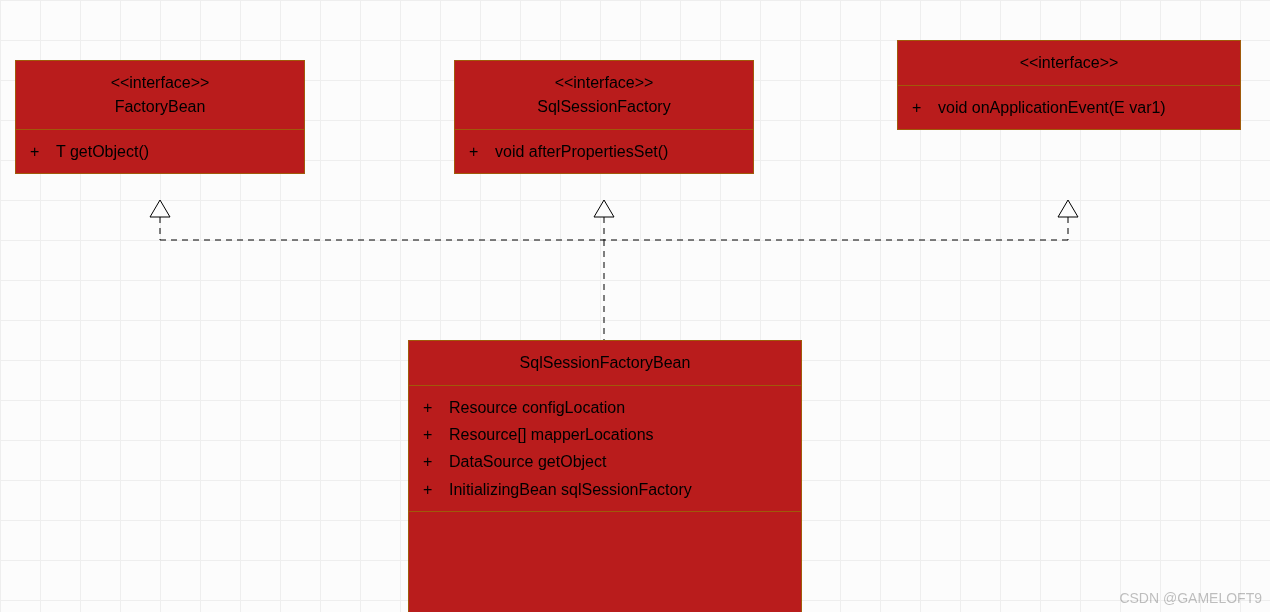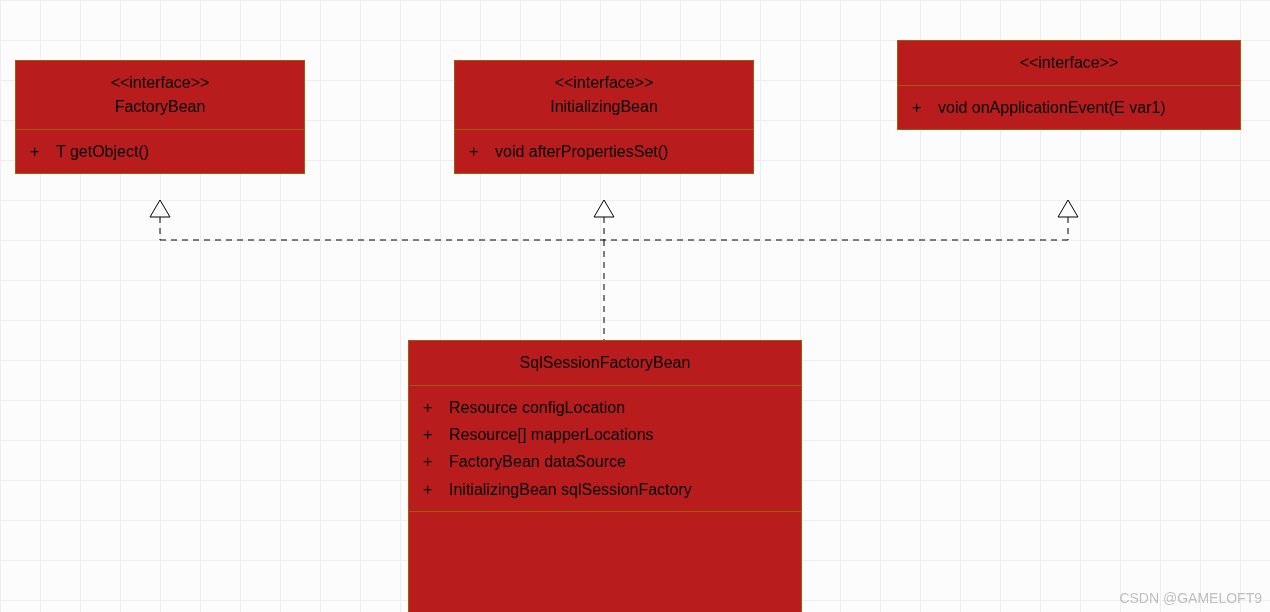--- a/index.html
+++ b/index.html
@@ -99,21 +99,21 @@
     <div class="row">
       <span class="plus">+</span>
       <span>T getObject()</span>
     </div>
   </div>
 </div>
 
 <div class="box" style="left:454px; top:60px; width:300px;">
   <div class="title">
     <div>&lt;&lt;interface&gt;&gt;</div>
-    <div>InitializingBean</div>
+    <div>SqlSessionFactory</div>
   </div>
   <div class="section">
     <div class="row">
       <span class="plus">+</span>
       <span>void afterPropertiesSet()</span>
     </div>
   </div>
 </div>
 
 <div class="box" style="left:897px; top:40px; width:344px;">
@@ -136,21 +136,21 @@
     <div class="row">
       <span class="plus">+</span>
       <span>Resource configLocation</span>
     </div>
     <div class="row">
       <span class="plus">+</span>
       <span>Resource[] mapperLocations</span>
     </div>
     <div class="row">
       <span class="plus">+</span>
-      <span>FactoryBean dataSource</span>
+      <span>DataSource getObject</span>
     </div>
     <div class="row">
       <span class="plus">+</span>
       <span>InitializingBean sqlSessionFactory</span>
     </div>
   </div>
   <div class="section" style="height:40px"></div>
 </div>
 
 <div class="watermark">CSDN @GAMELOFT9</div>

